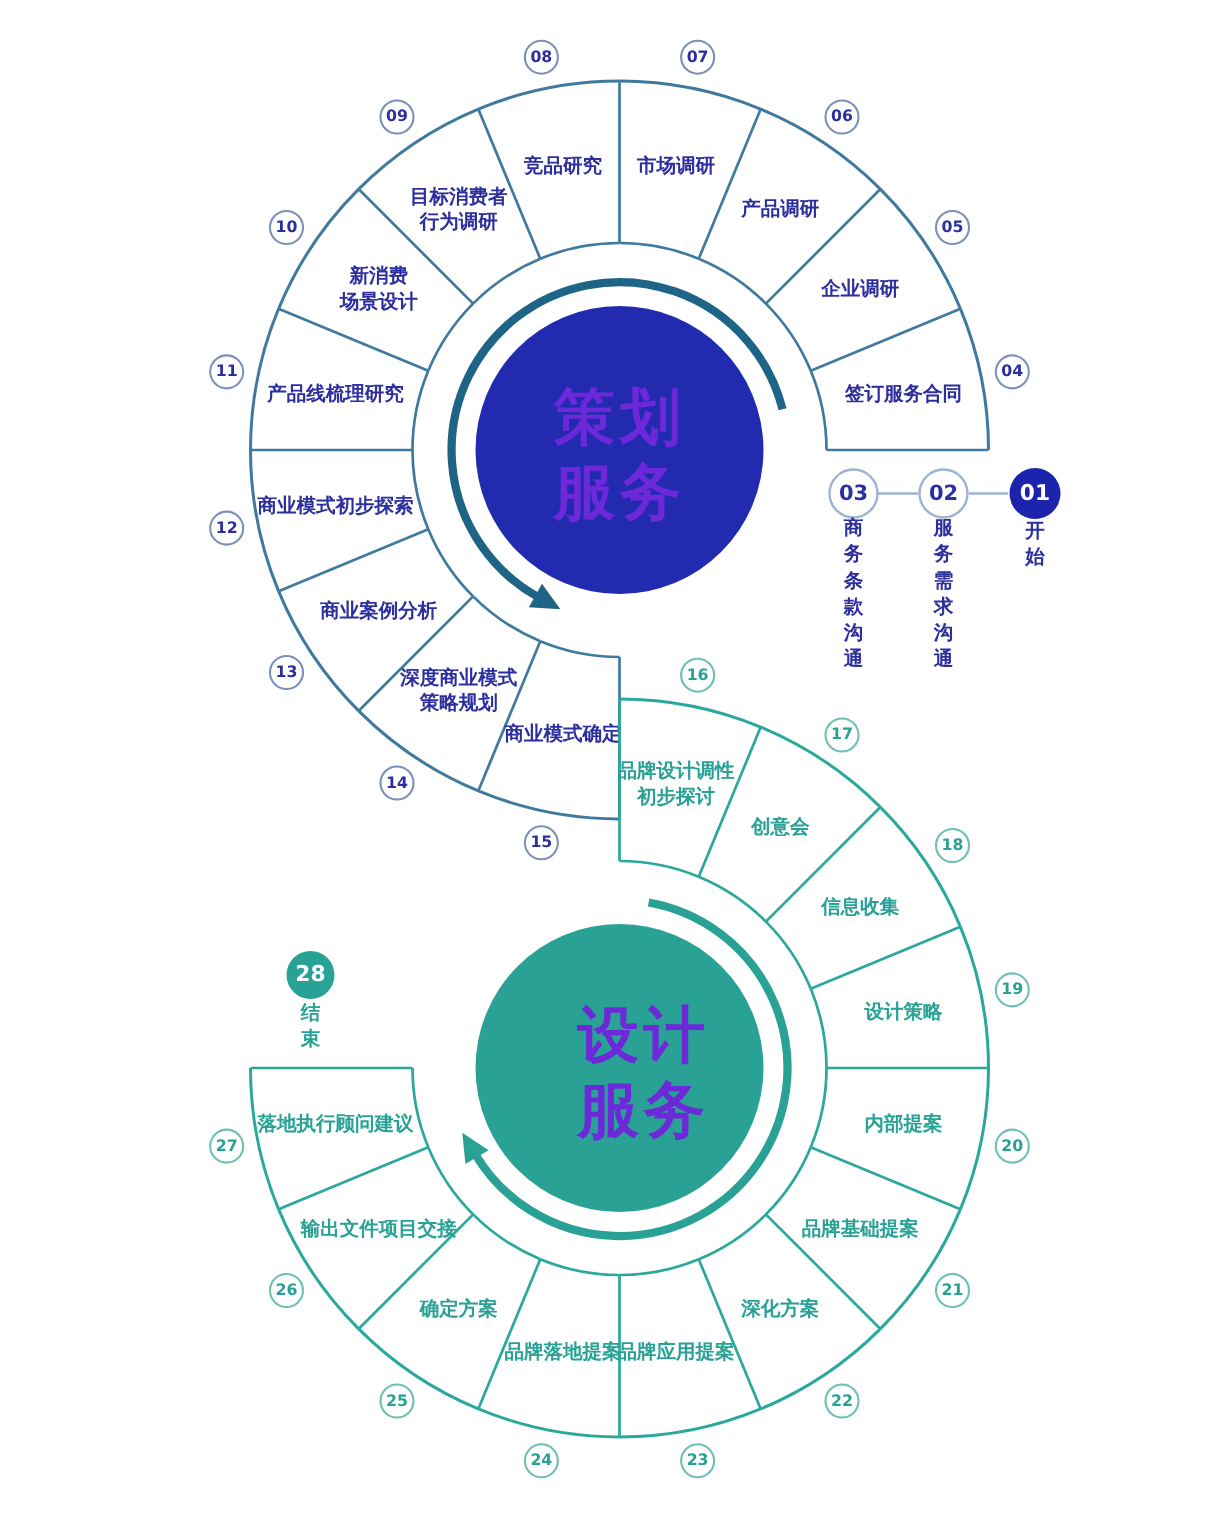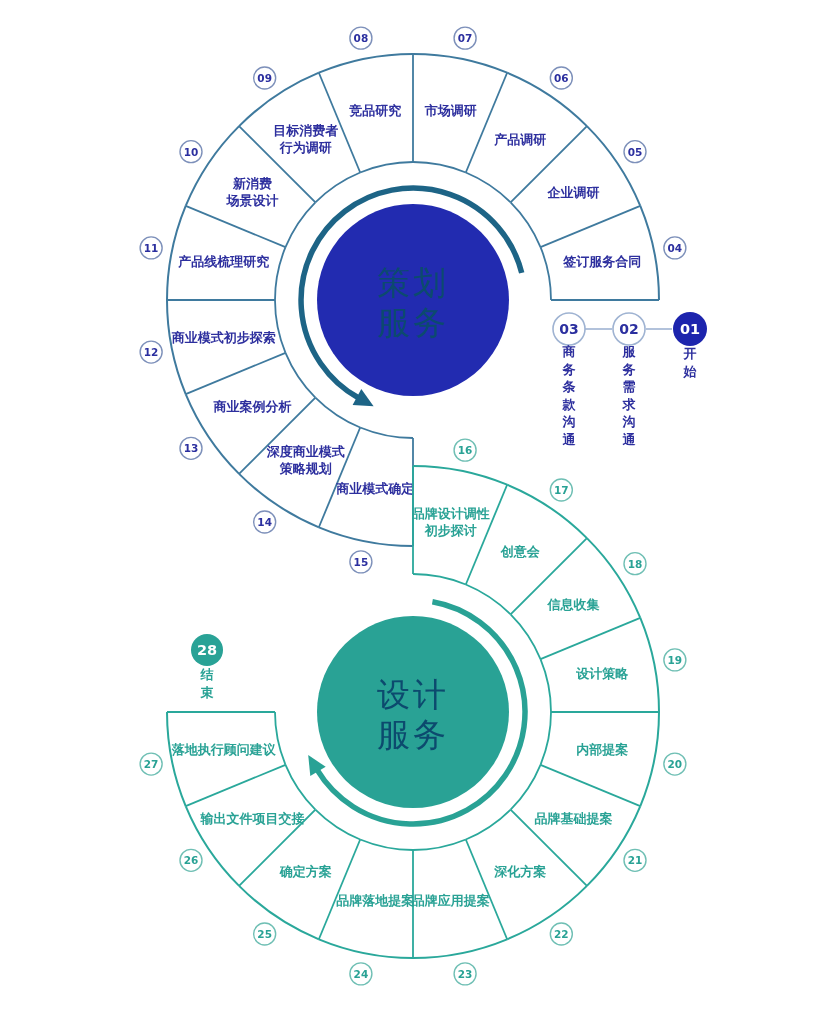--- a/index.html
+++ b/index.html
@@ -3,21 +3,21 @@
 <meta charset="utf-8">
 <style>
   html,body { margin:0; padding:0; background:#ffffff; }
   .stage {
     position:relative; width:815px; height:1024px; background:#ffffff;
     font-family:"DejaVu Sans", sans-serif; overflow:hidden;
   }
   .stage svg { position:absolute; left:0; top:0; }
   .wheel-title {
     position:absolute; transform:translate(-50%,-50%);
-    color:#0c4a6e; font-weight:400; font-size:33px; line-height:1.22;
+    color:#6d28d9; font-weight:700; font-size:41px; line-height:1.22;
     letter-spacing:3px; text-align:center; white-space:pre-line;
     font-family:"DejaVu Sans", sans-serif; pointer-events:none;
   }
 </style>
 </head>
 <body>
 
 <div class="stage">
   <svg id="wheelSvg" width="815" height="1024" viewBox="0 0 815 1024" xmlns="http://www.w3.org/2000/svg">
       <g>
@@ -190,15 +190,15 @@
         <polygon points="308.2,755.1 325.7,766.8 310.3,776.0" fill="#29a295"></polygon>
       </g>
       <g>
         <circle cx="207" cy="650" r="16" fill="#29a296"></circle>
         <text x="207" y="650" text-anchor="middle" dominant-baseline="central" font-size="14.5" font-weight="bold" fill="#ffffff">28</text>
         <text text-anchor="middle" font-size="13" font-weight="bold" fill="#29a295"><tspan x="207" y="679">结</tspan><tspan x="207" y="696.5">束</tspan></text>
       </g>
     </svg>
   <div class="wheel-title" style="left:413px; top:303px;">策划
 服务</div>
-  <div class="wheel-title" style="left:413px; top:715px;">设计
+  <div class="wheel-title" style="left:429px; top:715px;">设计
 服务</div>
 </div>
 
 </body></html>

